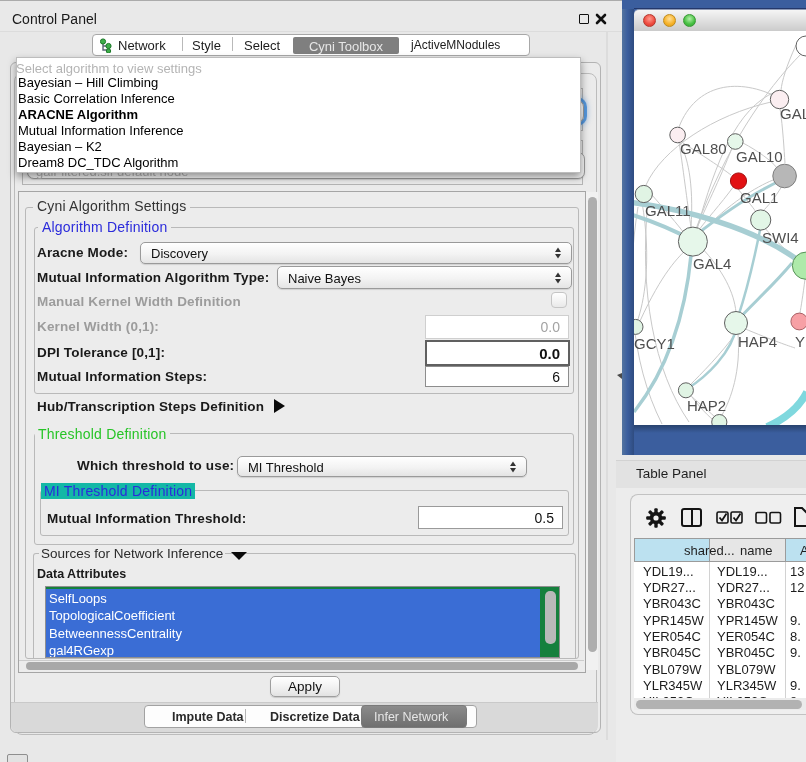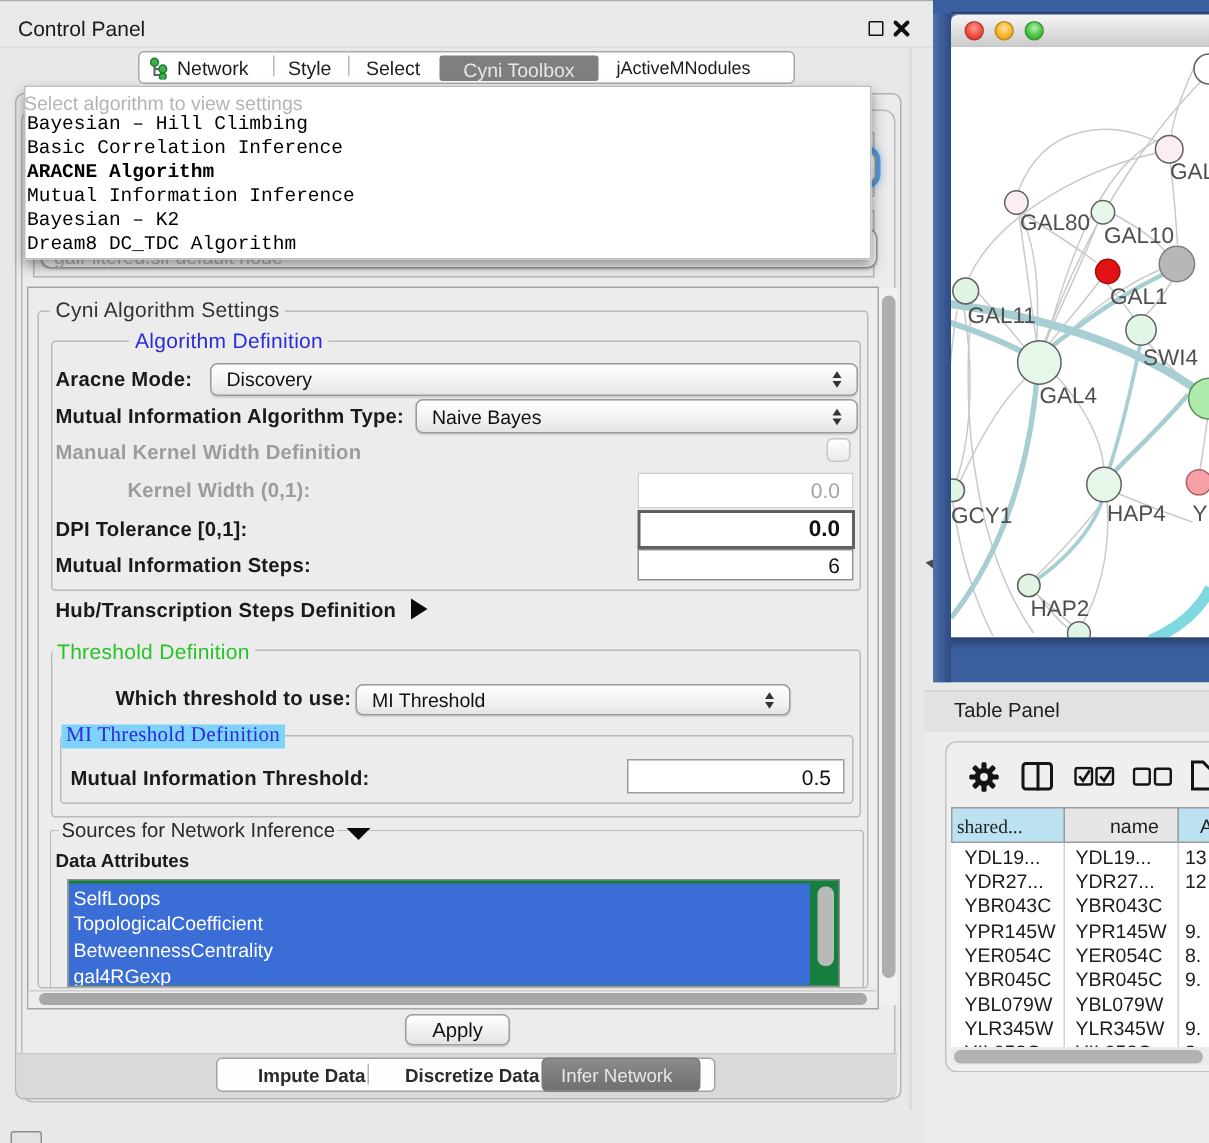--- a/index.html
+++ b/index.html
@@ -51,21 +51,21 @@
 
 <div class="abs" style="left:18px;top:191px;width:566px;height:480px;background:#ececec;border:1px solid #a5a5a5;"></div>
 
 <div class="abs" style="left:586px;top:192px;width:12px;height:478px;background:#f1f1f1;"></div>
 <div class="abs" style="left:588px;top:197px;width:9px;height:455px;background:#aeaeae;border-radius:5px;"></div>
 
 <div class="grp" style="left:25px;top:207px;width:552px;height:450px;"></div>
 <div class="gt" style="left:33px;top:198px;color:#333;background:#ececec;padding:0 4px;">Cyni Algorithm Settings</div>
 
 <div class="grp" style="left:34px;top:227px;width:538px;height:165px;"></div>
-<div class="gt" style="left:38px;top:219px;color:#2b2bdb;background:#ececec;padding:0 4px;margin-left:48px;">Algorithm Definition</div>
+<div class="gt" style="left:38px;top:219px;color:#2b2bdb;background:#ececec;padding:0 4px;">Algorithm Definition</div>
 
 <div class="lbl" style="left:37px;top:245px;">Aracne Mode:</div>
 <div class="combo" style="left:140px;top:242px;width:430px;height:20px;">
   <span class="ct">Discovery</span>
   <svg class="carr" viewBox="0 0 8 12">
       <path d="M4 0.5 L7 5 H1 Z" fill="#333"></path>
       <path d="M4 11.5 L1 7 H7 Z" fill="#333"></path>
     </svg>
 </div>
 
@@ -74,21 +74,21 @@
   <span class="ct">Naive Bayes</span>
   <svg class="carr" viewBox="0 0 8 12">
       <path d="M4 0.5 L7 5 H1 Z" fill="#333"></path>
       <path d="M4 11.5 L1 7 H7 Z" fill="#333"></path>
     </svg>
 </div>
 
 <div class="lbl dis" style="left:37px;top:294px;">Manual Kernel Width Definition</div>
 <div class="abs" style="left:551px;top:292px;width:14px;height:14px;border:1px solid #c5c5c5;border-radius:4px;background:linear-gradient(#ffffff,#e9e9e9);"></div>
 
-<div class="lbl dis" style="left:37px;top:319px;margin-left:48px;">Kernel Width (0,1):</div>
+<div class="lbl dis" style="left:37px;top:319px;">Kernel Width (0,1):</div>
 <div class="fld" style="left:425px;top:315px;width:142px;height:22px;border:1px solid #cfcfcf;">
     <span style="color:#a3a3a3;">0.0</span>
   </div>
 
 <div class="lbl" style="left:37px;top:345px;">DPI Tolerance [0,1]:</div>
 <div class="fld" style="left:425px;top:340px;width:141px;height:22px;border:2px solid #606060;font-size:15px;font-weight:bold;">
     <span>0.0</span>
   </div>
 
 <div class="lbl" style="left:37px;top:369px;">Mutual Information Steps:</div>
@@ -105,21 +105,21 @@
 <div class="lbl" style="left:77px;top:458px;">Which threshold to use:</div>
 <div class="combo" style="left:237px;top:456px;width:288px;height:19px;">
   <span class="ct">MI Threshold</span>
   <svg class="carr" viewBox="0 0 8 12">
       <path d="M4 0.5 L7 5 H1 Z" fill="#333"></path>
       <path d="M4 11.5 L1 7 H7 Z" fill="#333"></path>
     </svg>
 </div>
 
 <div class="grp" style="left:40px;top:490px;width:527px;height:44px;"></div>
-<div class="gt" style="left:41px;top:483px;color:#2b2bdb;background:#7dd3fc;padding:0 3px;font-family:Liberation Serif, serif;">MI Threshold Definition</div>
+<div class="gt" style="left:41px;top:483px;color:#2b2bdb;background:#14b8a6;padding:0 3px;">MI Threshold Definition</div>
 
 <div class="lbl" style="left:47px;top:511px;">Mutual Information Threshold:</div>
 <div class="fld" style="left:418px;top:506px;width:143px;height:21px;border:1px solid #9a9a9a;">
     <span>0.5</span>
   </div>
 
 <div class="grp" style="left:33px;top:553px;width:541px;height:104px;border-bottom:none;border-radius:3px 3px 0 0;"></div>
 <div class="gt" style="left:39px;top:546px;color:#2b2b2b;background:#ececec;padding:0 2px;font-size:13.5px;letter-spacing:0;">Sources for Network Inference</div>
 <div class="abs" style="left:231px;top:552px;width:0;height:0;border-top:8px solid #0a0a0a;border-left:8px solid transparent;border-right:8px solid transparent;"></div>
 
@@ -159,21 +159,21 @@
 <div class="abs" style="left:182px;top:37px;width:1px;height:14px;background:#b9b9b9;z-index:6;"></div>
 <div class="abs" style="left:192px;top:38px;font-size:13px;color:#1c1c1c;z-index:6;text-align:right;">Style</div>
 <div class="abs" style="left:232px;top:37px;width:1px;height:14px;background:#b9b9b9;z-index:6;"></div>
 <div class="abs" style="left:244px;top:38px;font-size:13px;color:#1c1c1c;z-index:6;">Select</div>
 <div class="abs" style="left:293px;top:37px;width:106px;height:17px;background:#7f7f7f;border-radius:2px;z-index:6;"></div>
 <div class="abs" style="left:293px;top:39px;width:106px;text-align:center;font-size:13px;color:#e6e6e6;z-index:7;">Cyni Toolbox</div>
 <div class="abs" style="left:411px;top:38px;font-size:12px;color:#1c1c1c;z-index:6;">jActiveMNodules</div>
 
 <div class="abs" style="left:16px;top:57px;width:563px;height:114px;background:#fff;border:1px solid #bdbdbd;box-shadow:0 4px 8px rgba(0,0,0,0.4);z-index:10;"></div>
 <div class="abs" style="left:16px;top:61px;width:563px;font-size:13px;color:#b4b4b4;z-index:11;">Select algorithm to view settings</div>
-<div class="abs" style="left:18px;top:75px;font-size:13px;color:#000;line-height:16.1px;z-index:11;font-family:Liberation Mono, monospace;">Bayesian – Hill Climbing<br>Basic Correlation Inference<br><b>ARACNE Algorithm</b><br>Mutual Information Inference<br>Bayesian – K2<br>Dream8 DC_TDC Algorithm</div>
+<div class="abs" style="left:18px;top:75px;font-size:13px;color:#000;line-height:16.1px;z-index:11;">Bayesian – Hill Climbing<br>Basic Correlation Inference<br><b>ARACNE Algorithm</b><br>Mutual Information Inference<br>Bayesian – K2<br>Dream8 DC_TDC Algorithm</div>
 
 <div class="abs" style="left:622px;top:0;width:184px;height:455px;background:#3b5e9e;"></div>
 <div class="abs" style="left:622px;top:9px;width:12px;height:446px;background:linear-gradient(90deg,#54749f,#3b5e9e 45%,#2f4c80);"></div>
 <div class="abs" style="left:634px;top:8px;width:172px;height:1px;background:#24386b;"></div>
 
 <div class="abs" style="left:634px;top:9px;width:172px;height:21px;background:linear-gradient(#f5f5f5,#cbcbcb);border-top:1px solid #8d99b5;border-bottom:1px solid #808080;border-radius:5px 0 0 0;"></div>
 <div class="abs" style="left:643px;top:14px;width:11px;height:11px;border-radius:50%;background:radial-gradient(circle at 50% 35%,#ff9a8e,#ee4a3e 60%,#d03a30);border:0.5px solid #b5382e;"></div>
 <div class="abs" style="left:663px;top:14px;width:11px;height:11px;border-radius:50%;background:radial-gradient(circle at 50% 35%,#ffe09a,#f6b127 60%,#d99a1e);border:0.5px solid #c08c1c;"></div>
 <div class="abs" style="left:683px;top:14px;width:11px;height:11px;border-radius:50%;background:radial-gradient(circle at 50% 35%,#b4f0a8,#45bf41 60%,#3aa437);border:0.5px solid #389934;"></div>
 <div class="abs" style="left:634px;top:31px;width:172px;height:394px;background:#ffffff;overflow:hidden;" id="netcanvas">
@@ -292,21 +292,21 @@
   <rect x="15" y="1.5" width="10.5" height="10.5" rx="1.5" fill="none" stroke="#141414" stroke-width="1.6"></rect>
 </svg>
 <svg class="abs" style="left:793px;top:505px;" width="16" height="24" viewBox="0 0 16 24">
   <path d="M2 3 H9 L14 8 V21 H2 Z" fill="none" stroke="#141414" stroke-width="2"></path>
 </svg>
 
 <div class="abs" style="left:634px;top:538px;width:172px;height:162px;background:#ffffff;overflow:hidden;"></div>
 <div class="abs" style="left:634px;top:538px;width:76px;height:24px;background:#bce1f0;border:1px solid #9b9b9b;box-sizing:border-box;"></div>
 <div class="abs" style="left:709px;top:538px;width:77px;height:24px;background:#e6e6e6;border:1px solid #9b9b9b;box-sizing:border-box;"></div>
 <div class="abs" style="left:785px;top:538px;width:21px;height:24px;background:#bce1f0;border:1px solid #9b9b9b;border-right:none;box-sizing:border-box;"></div>
-<div class="abs" style="left:638px;top:543px;font-size:13px;color:#1f1f1f;font-family:Liberation Serif, serif;">shared...</div>
+<div class="abs" style="left:684px;top:543px;font-size:13px;color:#1f1f1f;">shared...</div>
 <div class="abs" style="left:740px;top:543px;font-size:13px;color:#1f1f1f;">name</div>
 <div class="abs" style="left:800px;top:543px;font-size:13px;color:#1f1f1f;">A</div>
 <div class="abs" style="left:709px;top:562px;width:1px;height:136px;background:#d2d2d2;"></div>
 <div class="abs" style="left:785px;top:562px;width:1px;height:136px;background:#d2d2d2;"></div>
 <div class="abs" style="left:643px;top:564px;font-size:13px;color:#1c1c1c;">YDL19...</div>
 <div class="abs" style="left:717px;top:564px;font-size:13px;color:#1c1c1c;">YDL19...</div>
 <div class="abs" style="left:790px;top:564px;font-size:13px;color:#1c1c1c;">13</div>
 <div class="abs" style="left:643px;top:580px;font-size:13px;color:#1c1c1c;">YDR27...</div>
 <div class="abs" style="left:717px;top:580px;font-size:13px;color:#1c1c1c;">YDR27...</div>
 <div class="abs" style="left:790px;top:580px;font-size:13px;color:#1c1c1c;">12</div>

